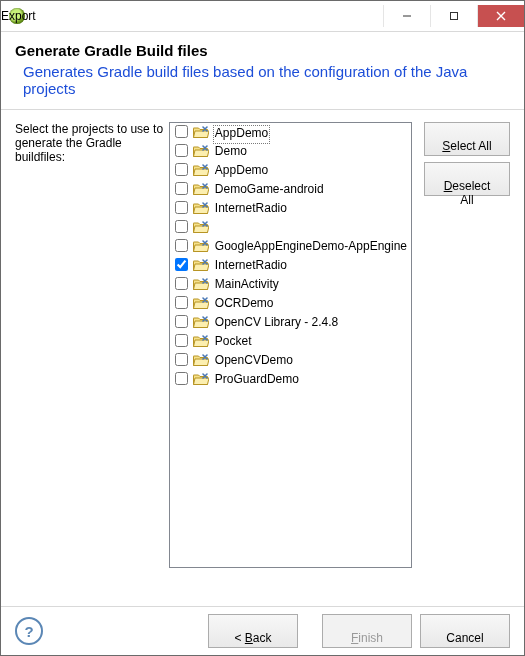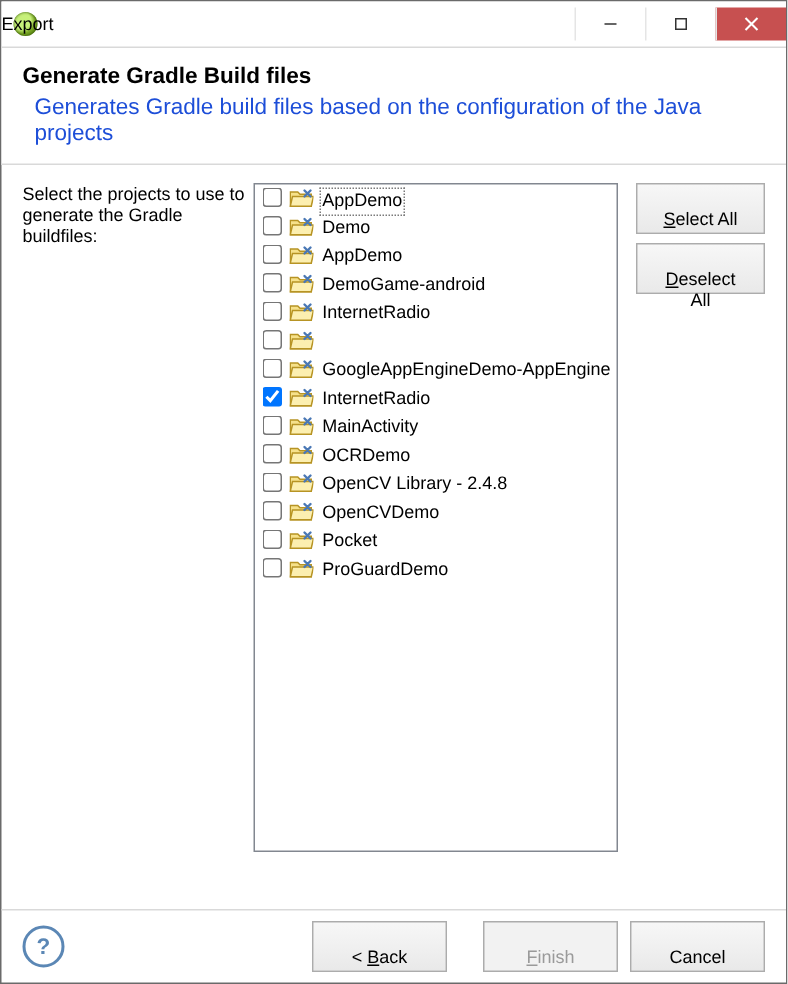--- a/index.html
+++ b/index.html
@@ -184,31 +184,31 @@
             <span class="lbl">OpenCV Library - 2.4.8</span>
           </div>
           <div class="item">
             <input type="checkbox" style="">
             <svg class="folder-icon" viewBox="0 0 16 14">
               <path d="M0.5 3.5 L0.5 12.5 L14.5 12.5 L14.5 4.5 L7 4.5 L5.5 3 L0.5 3 Z" fill="#f6e18a" stroke="#b79424"></path>
               <path d="M2 6 L16 6 L14.5 12.5 L0.5 12.5 Z" fill="#fcefb0" stroke="#b79424"></path>
               <path d="M10 2 L14 6 M14 2 L10 6" stroke="#4a78b5" stroke-width="1.6" stroke-linecap="round"></path>
               <circle cx="12" cy="4" r="0.9" fill="#4a78b5"></circle>
             </svg>
+            <span class="lbl">Pocket</span>
+          </div>
+          <div class="item">
+            <input type="checkbox" style="">
+            <svg class="folder-icon" viewBox="0 0 16 14">
+              <path d="M0.5 3.5 L0.5 12.5 L14.5 12.5 L14.5 4.5 L7 4.5 L5.5 3 L0.5 3 Z" fill="#f6e18a" stroke="#b79424"></path>
+              <path d="M2 6 L16 6 L14.5 12.5 L0.5 12.5 Z" fill="#fcefb0" stroke="#b79424"></path>
+              <path d="M10 2 L14 6 M14 2 L10 6" stroke="#4a78b5" stroke-width="1.6" stroke-linecap="round"></path>
+              <circle cx="12" cy="4" r="0.9" fill="#4a78b5"></circle>
+            </svg>
             <span class="lbl">OpenCVDemo</span>
-          </div>
-          <div class="item">
-            <input type="checkbox" style="">
-            <svg class="folder-icon" viewBox="0 0 16 14">
-              <path d="M0.5 3.5 L0.5 12.5 L14.5 12.5 L14.5 4.5 L7 4.5 L5.5 3 L0.5 3 Z" fill="#f6e18a" stroke="#b79424"></path>
-              <path d="M2 6 L16 6 L14.5 12.5 L0.5 12.5 Z" fill="#fcefb0" stroke="#b79424"></path>
-              <path d="M10 2 L14 6 M14 2 L10 6" stroke="#4a78b5" stroke-width="1.6" stroke-linecap="round"></path>
-              <circle cx="12" cy="4" r="0.9" fill="#4a78b5"></circle>
-            </svg>
-            <span class="lbl">Pocket</span>
           </div>
           <div class="item">
             <input type="checkbox" style="">
             <svg class="folder-icon" viewBox="0 0 16 14">
               <path d="M0.5 3.5 L0.5 12.5 L14.5 12.5 L14.5 4.5 L7 4.5 L5.5 3 L0.5 3 Z" fill="#f6e18a" stroke="#b79424"></path>
               <path d="M2 6 L16 6 L14.5 12.5 L0.5 12.5 Z" fill="#fcefb0" stroke="#b79424"></path>
               <path d="M10 2 L14 6 M14 2 L10 6" stroke="#4a78b5" stroke-width="1.6" stroke-linecap="round"></path>
               <circle cx="12" cy="4" r="0.9" fill="#4a78b5"></circle>
             </svg>
             <span class="lbl">ProGuardDemo</span>

